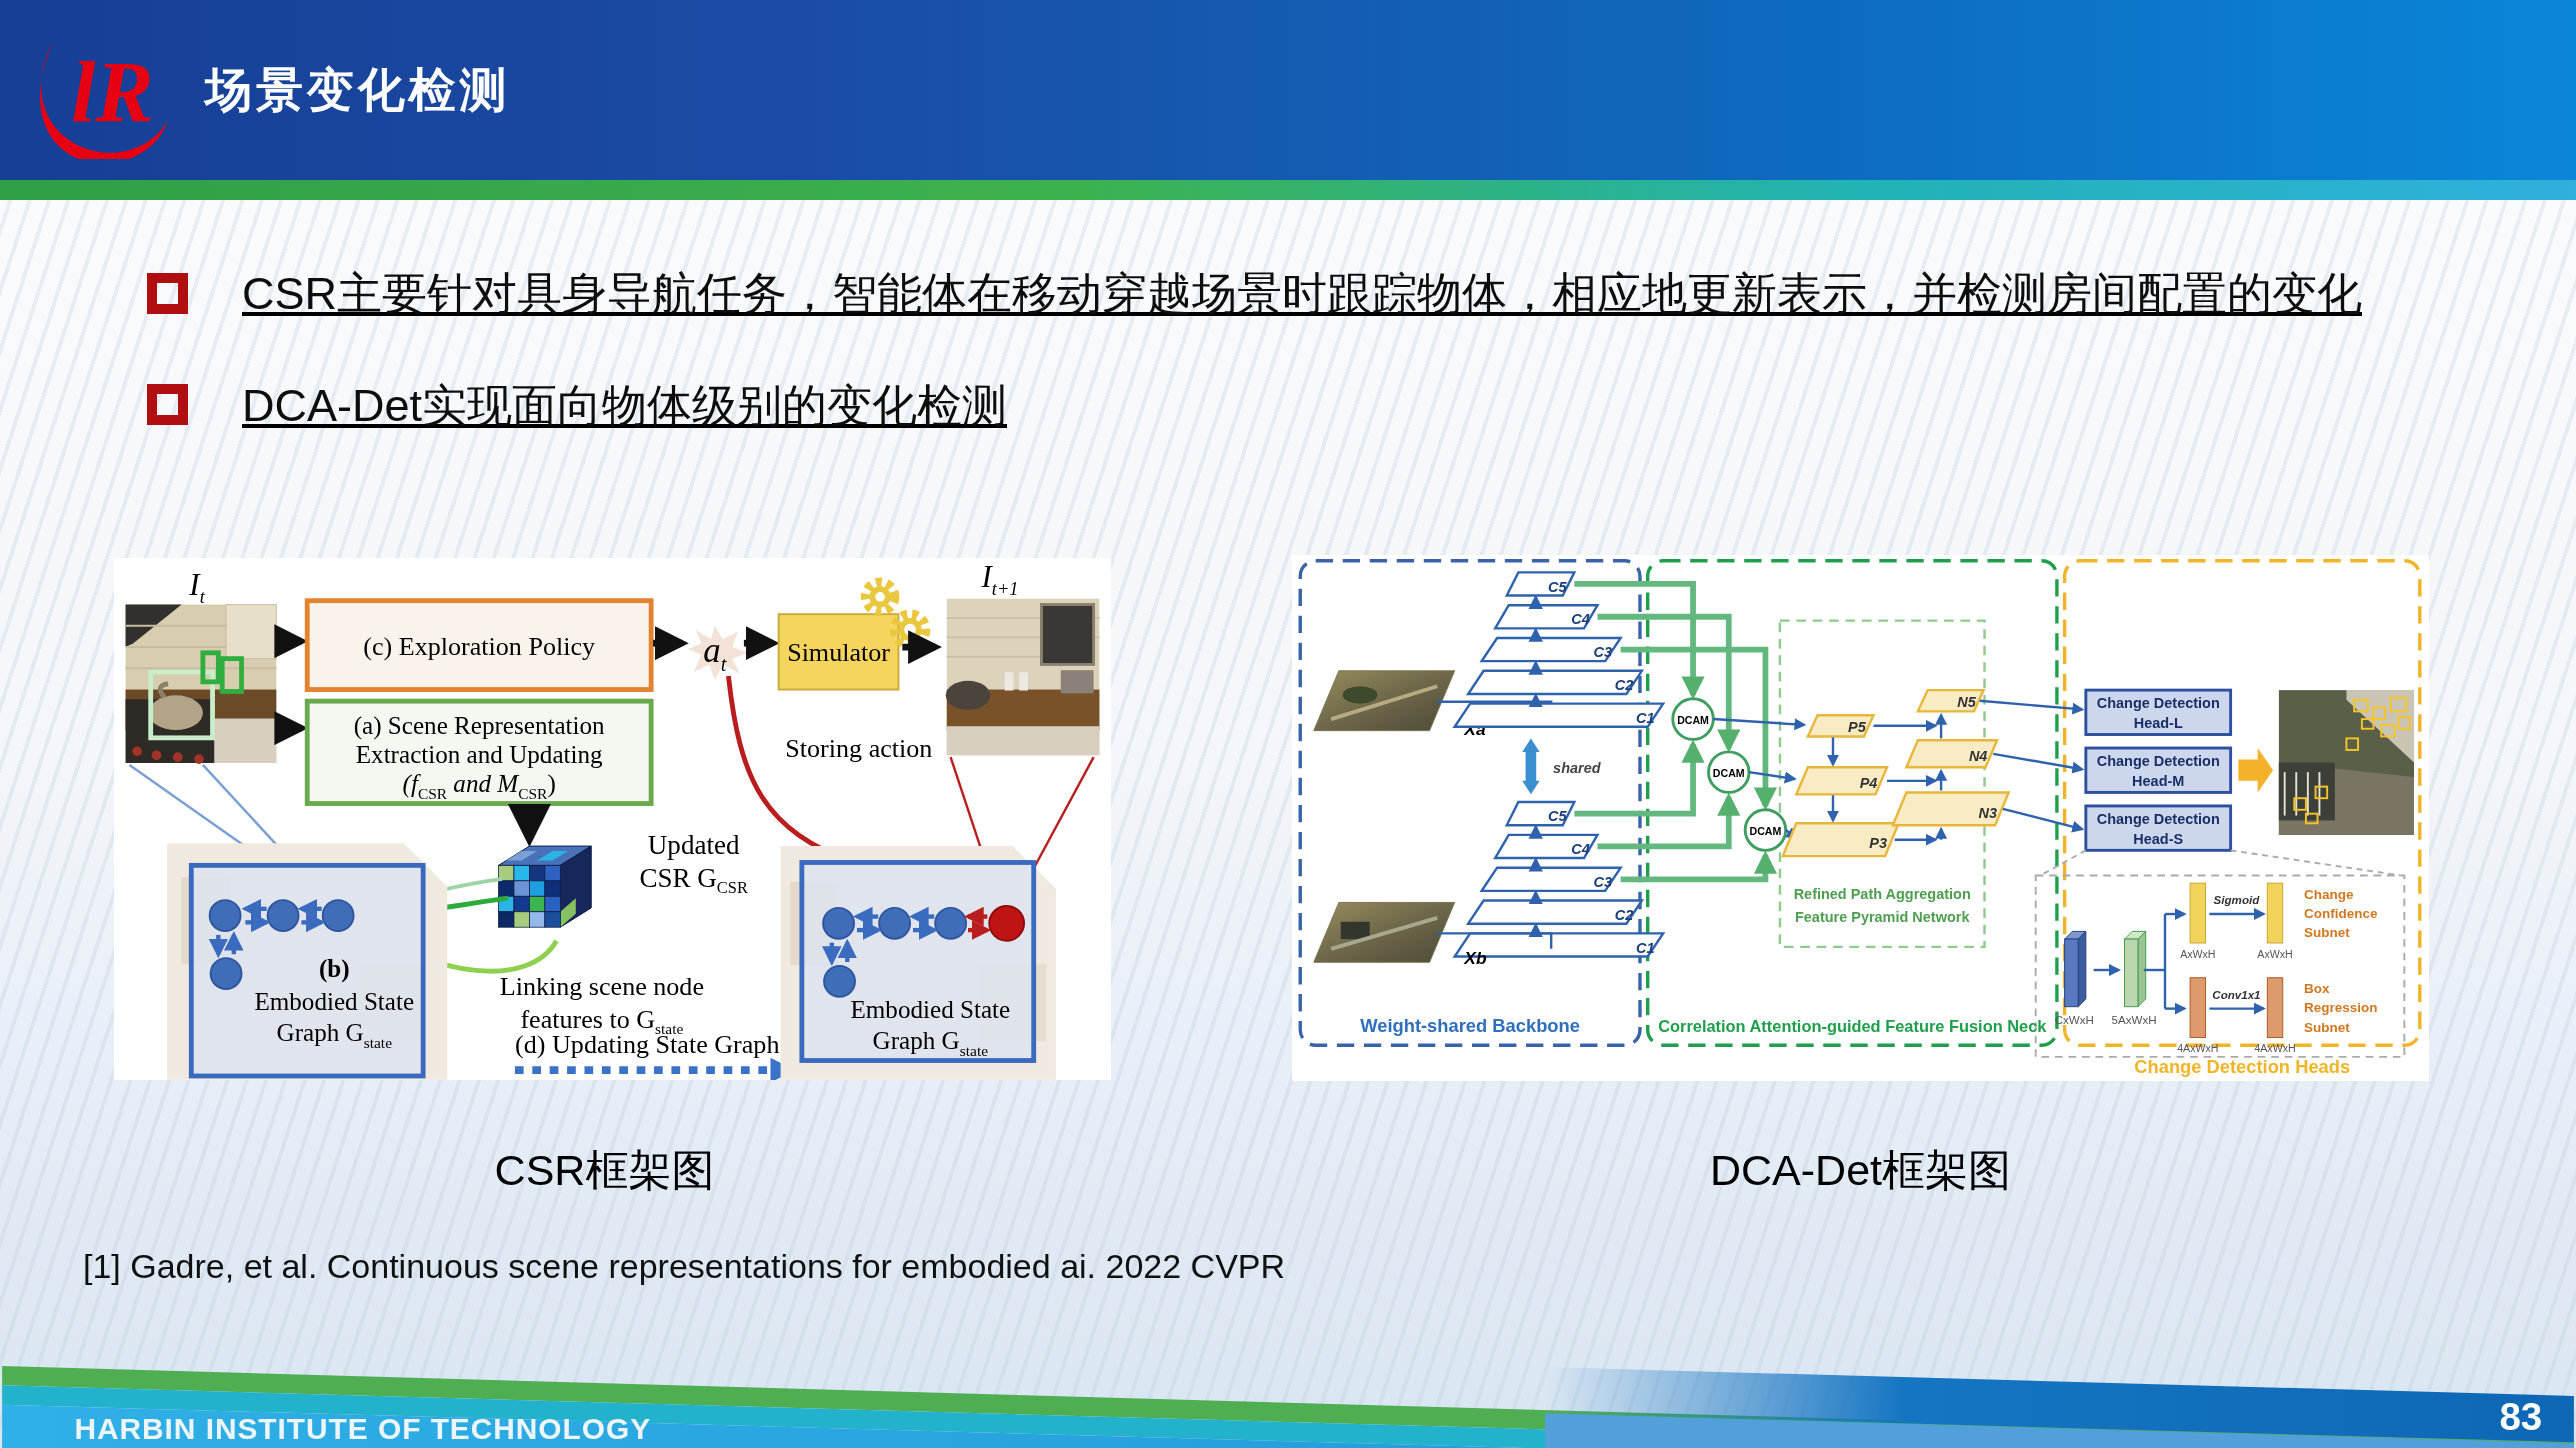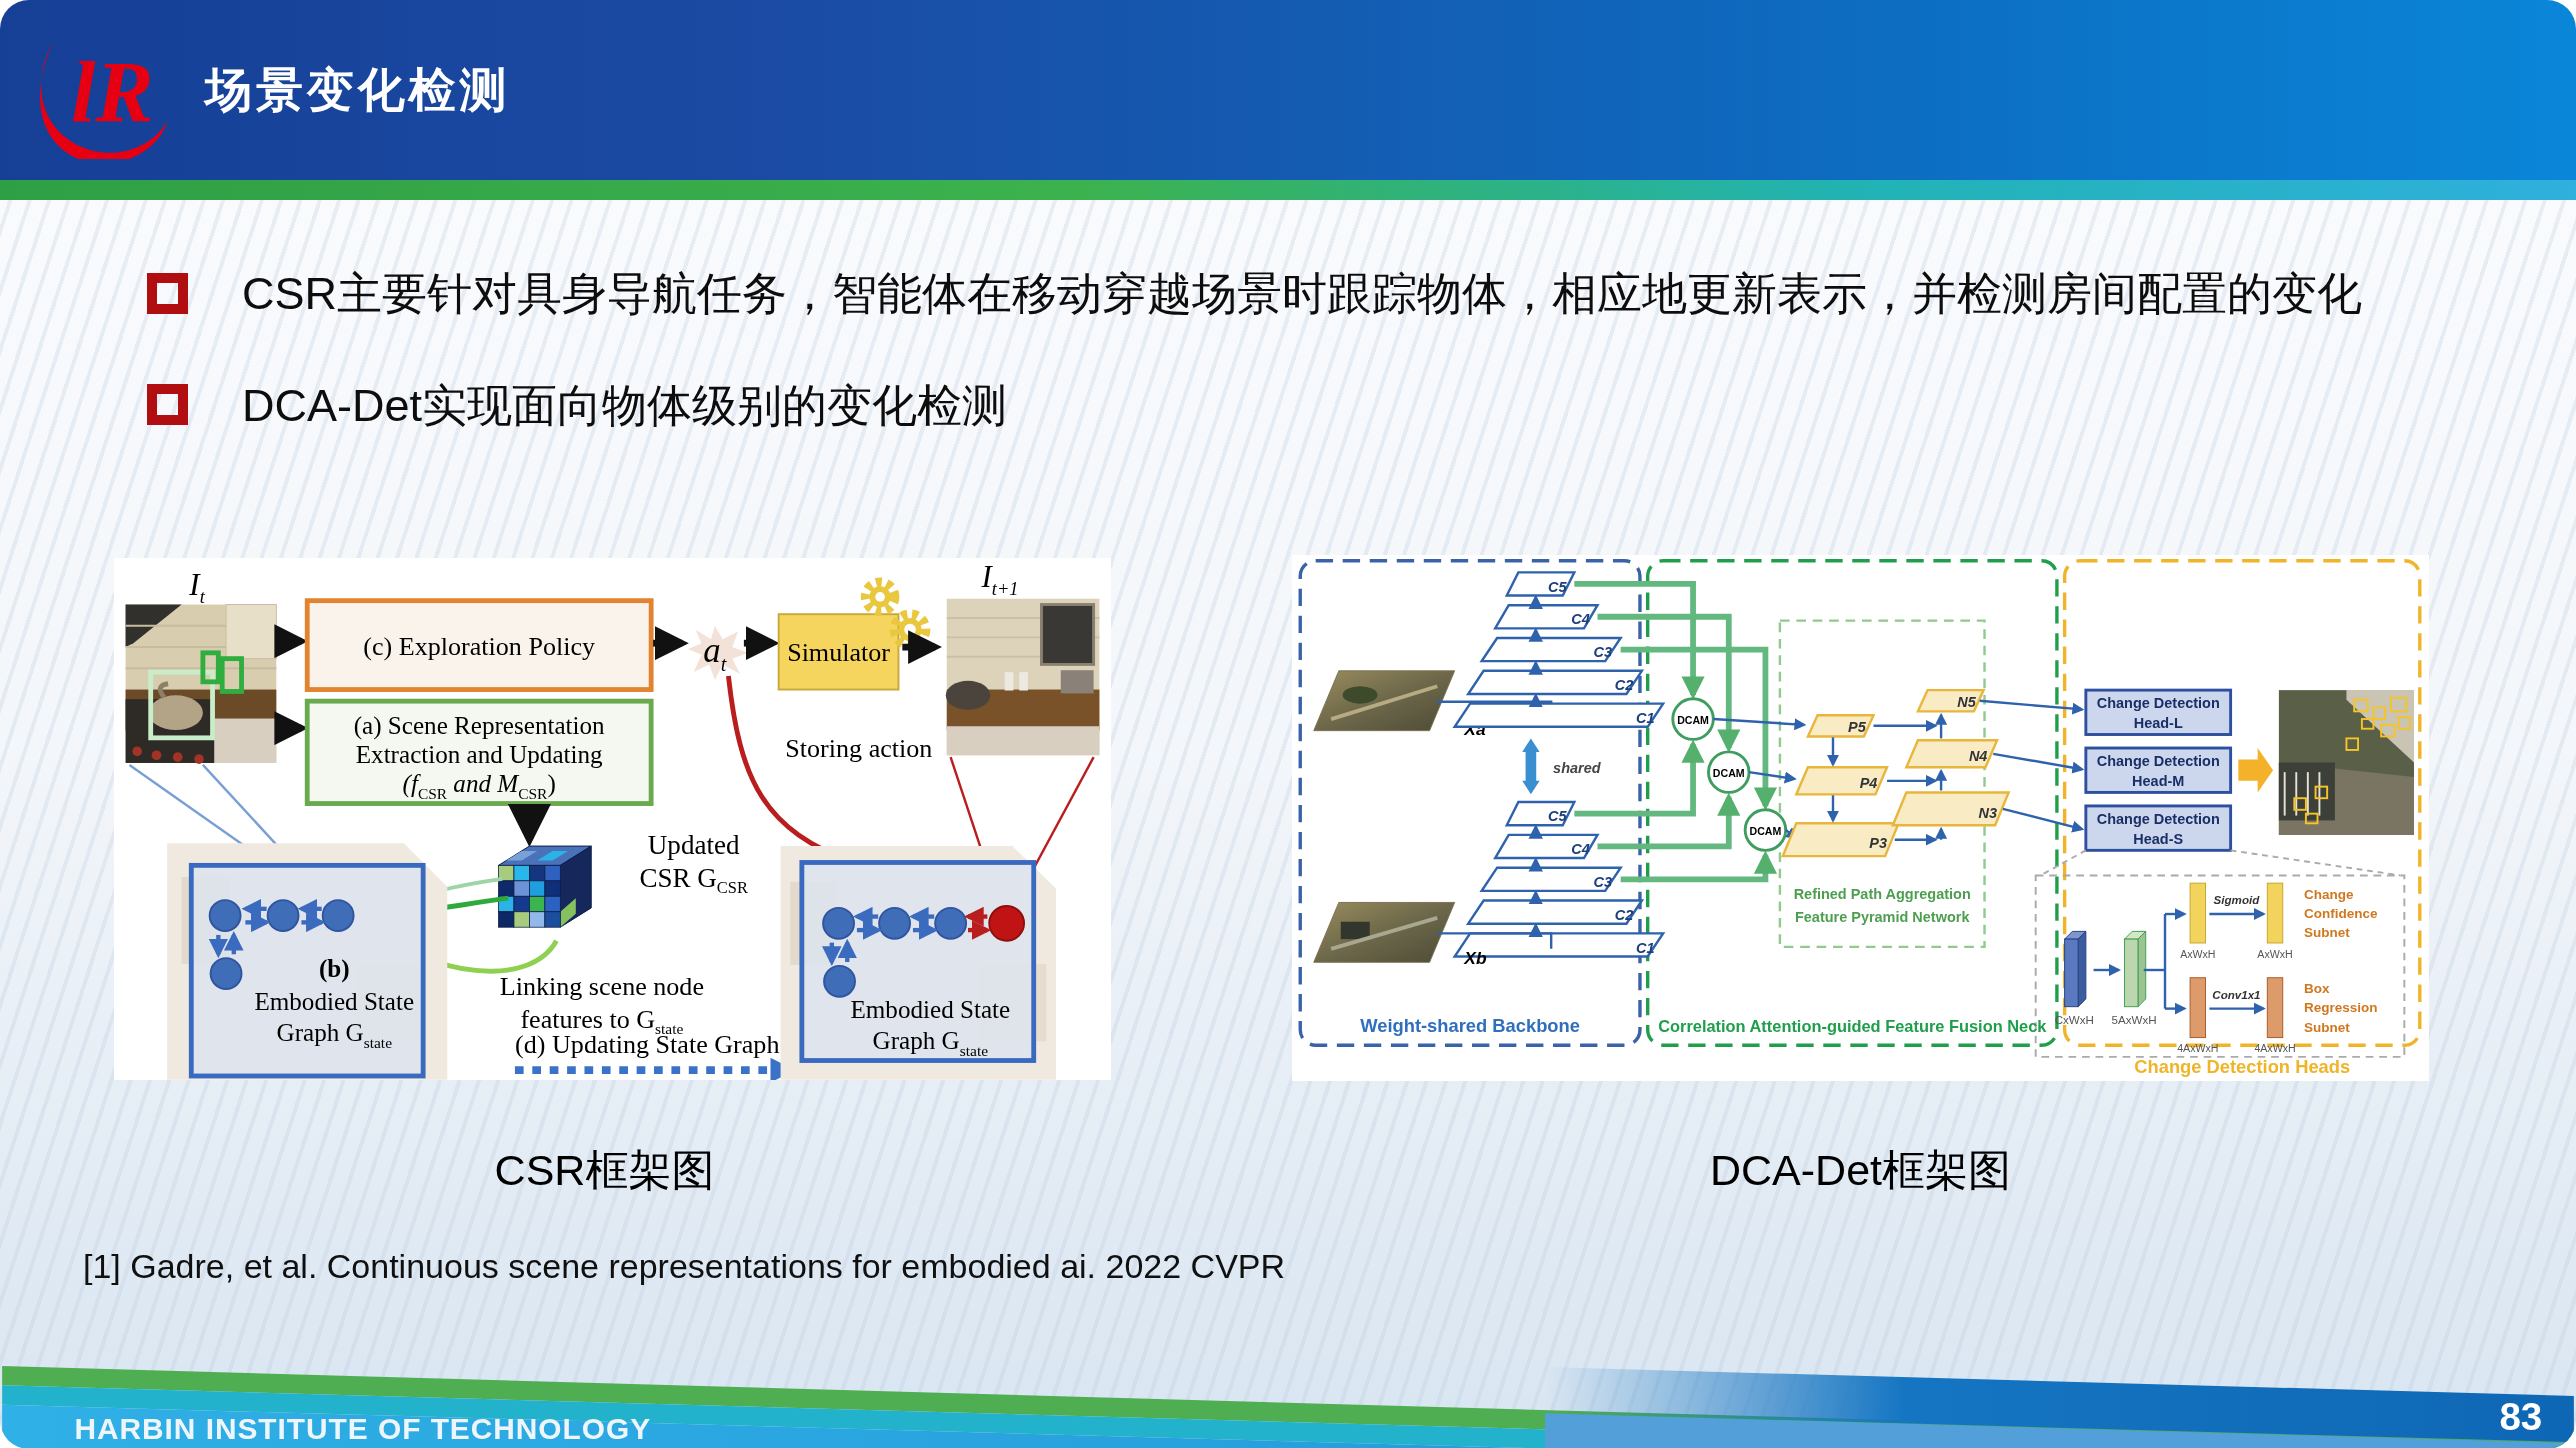--- a/index.html
+++ b/index.html
@@ -1,30 +1,30 @@
 <!DOCTYPE html>
 <html><head>
 <meta charset="utf-8">
 <style>
   html,body{margin:0;padding:0;}
   body{font-family:"Liberation Sans", sans-serif;}
   .slide{position:relative;width:2576px;height:1449px;overflow:hidden;
-         background:linear-gradient(180deg,#fbfcfe 0%,#f3f6fa 52%,#dfe9f3 88%,#d8e5f1 100%);border-radius:29px;}
+         background:linear-gradient(180deg,#fbfcfe 0%,#f3f6fa 52%,#dfe9f3 88%,#d8e5f1 100%);}
   .bg-stripes{position:absolute;inset:0;z-index:0;
     background:repeating-linear-gradient(108deg, rgba(255,255,255,0) 0 14.5px, rgba(186,202,219,0.28) 14.5px 18.4px);}
   
   .header{position:absolute;left:0;top:0;width:2576px;height:180px;z-index:6;
     background:linear-gradient(90deg,#163f96 0%,#1b4ba4 30%,#0d6cc0 72%,#0a86d8 100%);}
   .header .logo{position:absolute;left:25px;top:13.5px;width:147px;height:145px;}
   .header .title{position:absolute;left:205px;top:0;height:180px;line-height:180px;
     color:#ffffff;font-size:47px;font-weight:bold;letter-spacing:3.9px;}
   .accent{position:absolute;left:0;top:180px;width:2576px;height:20px;z-index:6;
     background:linear-gradient(90deg,#2f9f45 0%,#3cb24e 42%,#21b3b4 72%,#2fb0dd 100%);}
   
-  .bullets{position:absolute;left:147px;top:257px;width:2318px;z-index:2;}
+  .bullets{position:absolute;left:147px;top:257px;width:2318px;z-index:2;text-decoration:underline;}
   .bullet{display:flex;align-items:flex-start;margin-bottom:37px;}
   .bullet .sq{flex:0 0 auto;width:21px;height:21px;border:10.6px solid #b10e12;margin:15.5px 54px 0 0;}
   .bullet .txt{width:2154px;font-size:45px;line-height:1.66;color:#0d0d0d;}
   
   .panel{position:absolute;background:#ffffff;z-index:2;}
   .panel-csr{left:114px;top:558px;width:997px;height:522px;}
   .panel-dca{left:1292px;top:555px;width:1137px;height:526px;}
   .caption{position:absolute;top:1142px;z-index:2;font-size:43px;color:#000;text-align:center;}
   .caption-csr{left:106px;width:997px;}
   .caption-dca{left:1292px;width:1137px;}

